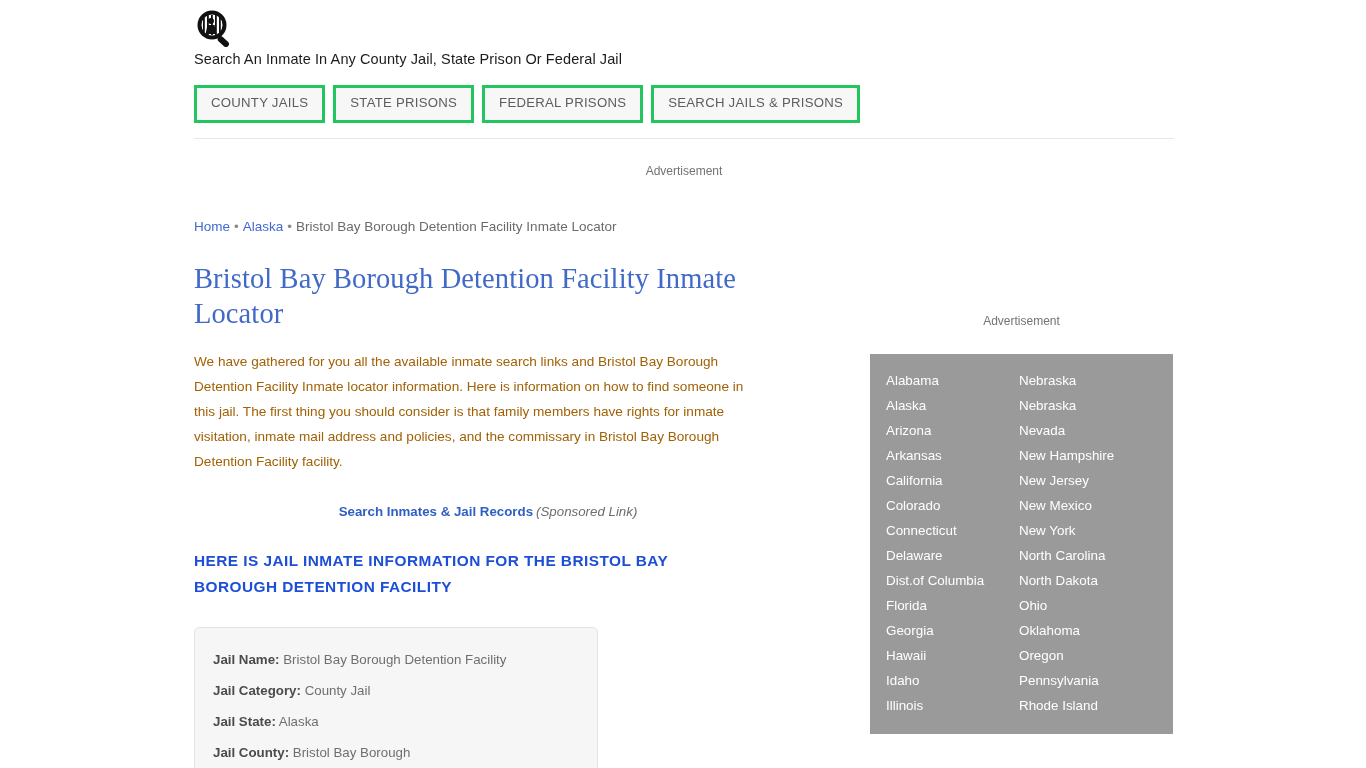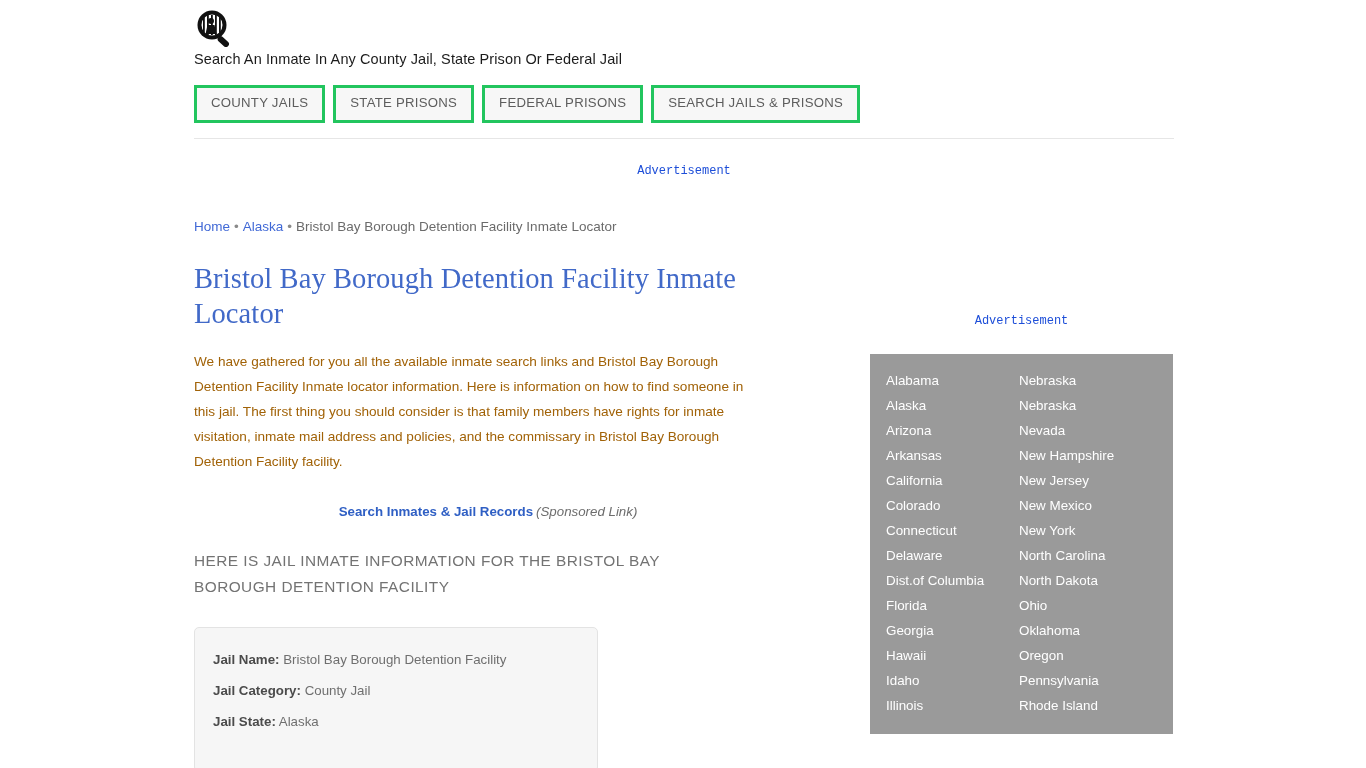--- a/index.html
+++ b/index.html
@@ -83,23 +83,23 @@
   }
   .nav-divider {
     margin-top: 15px;
     border-top: 1px solid #e6e6e6;
     width: 980px;
   }
 
   
   .ad-label {
     font-size: 12px;
-    color: #1d4ed8;
+    color: #737373;
     text-align: center;
-    font-family: Liberation Mono, monospace;
+    font-family: Liberation Sans, sans-serif;
   }
   .top-ad {
     position: absolute;
     left: 194px;
     top: 164px;
     width: 980px;
     height: 40px;
   }
 
   
@@ -159,22 +159,22 @@
   .sponsored .note {
     color: #6d6d6d;
     font-style: italic;
     font-weight: normal;
     margin-left: 3px;
   }
 
   h2.section-head {
     margin: 29px 0 0 0;
     font-size: 15.4px;
-    font-weight: normal;
-    color: #737373;
+    font-weight: bold;
+    color: #1d4ed8;
     letter-spacing: 0.45px;
     line-height: 26px;
     text-transform: uppercase;
     width: 545px;
   }
 
   .info-card {
     margin-top: 27px;
     width: 404px;
     background: #f6f6f6;
@@ -296,20 +296,24 @@
         <span class="k">Jail Name:</span>
         <span>Bristol Bay Borough Detention Facility</span>
       </div>
       <div class="info-row">
         <span class="k">Jail Category:</span>
         <span>County Jail</span>
       </div>
       <div class="info-row">
         <span class="k">Jail State:</span>
         <span>Alaska</span>
+      </div>
+      <div class="info-row">
+        <span class="k">Jail County:</span>
+        <span>Bristol Bay Borough</span>
       </div>
       <div class="info-row">
         
         
       </div>
 
     </div>
   </div>
 
   <div class="rail">

